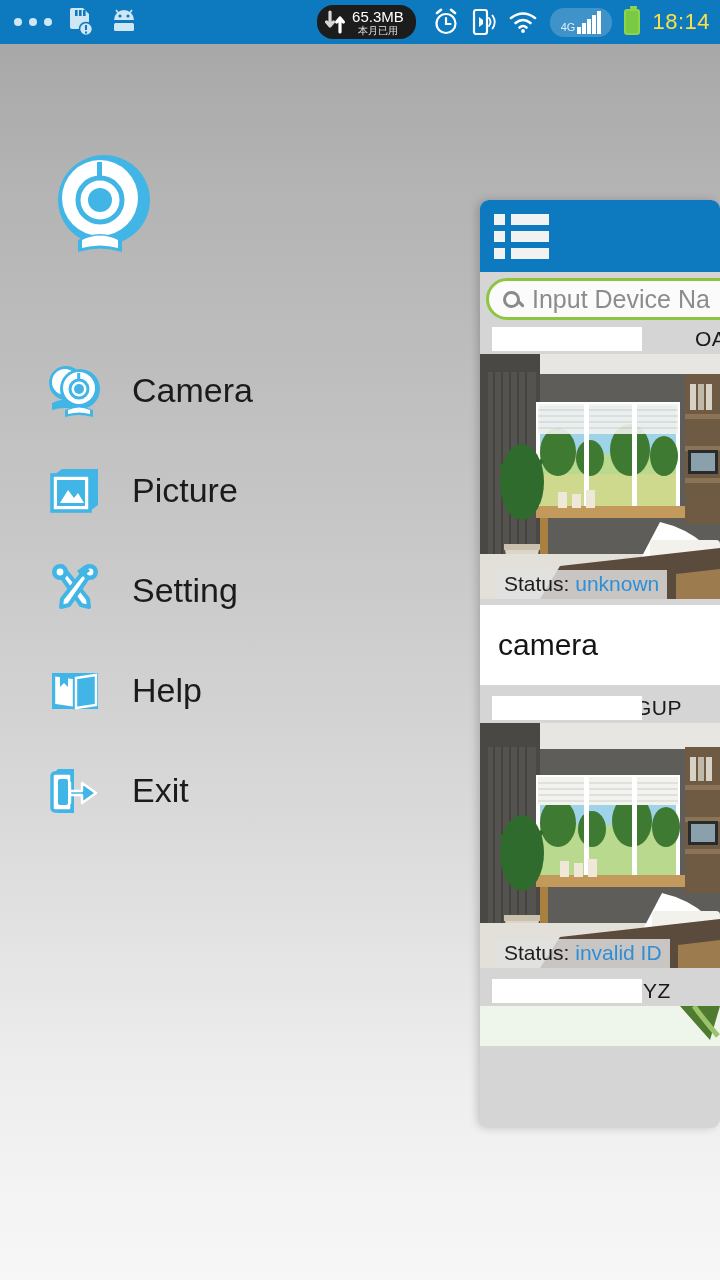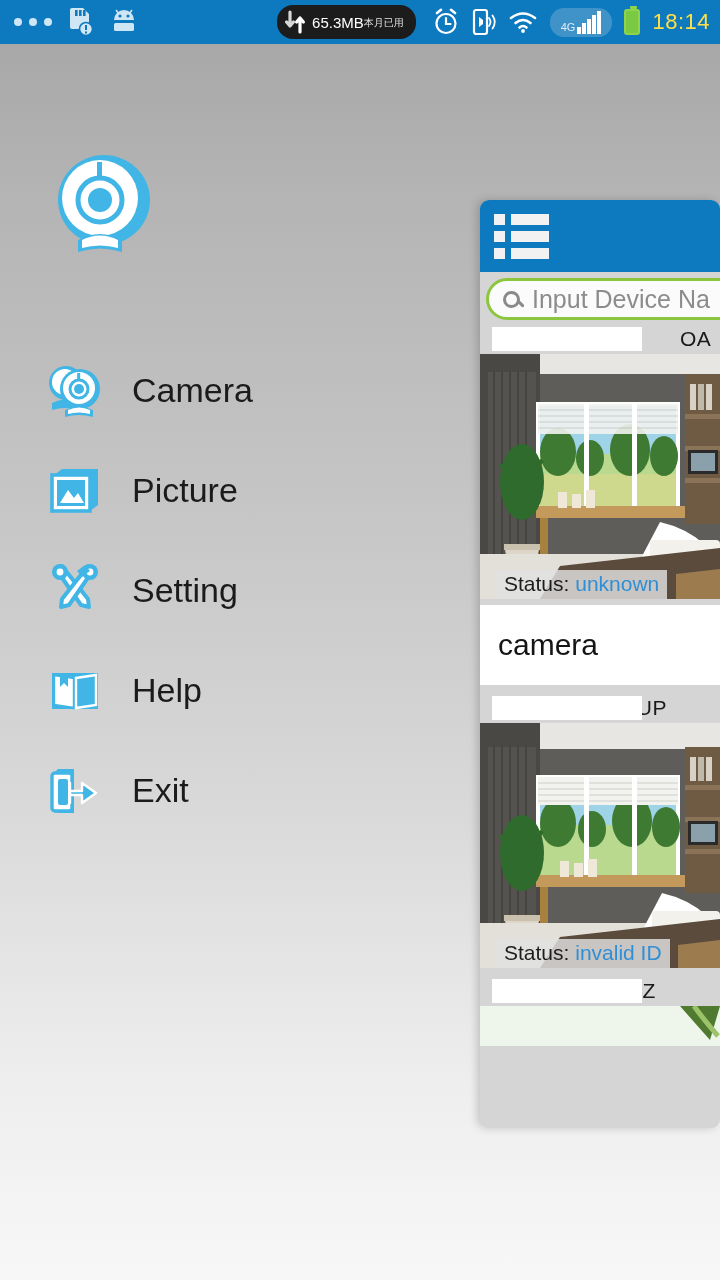--- a/index.html
+++ b/index.html
@@ -24,21 +24,21 @@
   .dots { display:flex; gap:7px; align-items:center; }
   .dots i { display:block; width:8px; height:8px; border-radius:50%; background:#cfe6f4; }
 
   .databadge {
     background:#1c1c1c; border-radius:16px;
     height:34px; padding:0 12px 0 8px;
     display:flex; align-items:center; gap:5px;
     margin-right:4px;
   }
   .databadge .arrows { display:flex; align-items:center; color:#d8d8d8; font-size:16px; letter-spacing:-2px;}
-  .databadge .dtxt { display:flex; line-height:1; align-items:center; }
+  .databadge .dtxt { display:flex; flex-direction:column; line-height:1; align-items:center; }
   .databadge .dtxt .big { font-size:15px; color:#ffffff; }
   .databadge .dtxt .small { font-size:10px; color:#e3e3e3; margin-top:2px; }
 
   .clock-txt { font-size:22px; color:#fde047; letter-spacing:0.5px; }
 
   .sig { display:flex; align-items:flex-end; gap:1px; }
   .sig i { display:block; width:4px; background:#ffffff; }
   .net-badge {
     background:#3f93c8; border-radius:14px; padding:3px 11px;
     display:flex; align-items:flex-end; gap:2px;
@@ -99,21 +99,21 @@
   .mag:after {
     content:""; position:absolute; width:9px; height:3px; background:#8a8a8a;
     right:-8px; bottom:0px; transform:rotate(45deg); border-radius:2px;
   }
   .search-ph { font-size:25px; color:#8c8c8c; white-space:nowrap; }
 
   .device-list { position:relative; }
   .device { position:relative; }
   .dev-id-row {
     height:30px; background:#d5d5d5; position:relative;
-    display:flex; align-items:center; padding-left:4px; overflow:hidden;
+    display:flex; align-items:center; padding-left:19px; overflow:hidden;
   }
   .dev-id-text {
     font-size:21px; color:#1a1a1a; letter-spacing:0.5px; white-space:nowrap;
   }
   .redact {
     position:absolute; left:12px; top:3px; height:24px; width:150px;
     background:#ffffff;
   }
   .thumb {
     width:240px; height:245px; position:relative; overflow:hidden;

